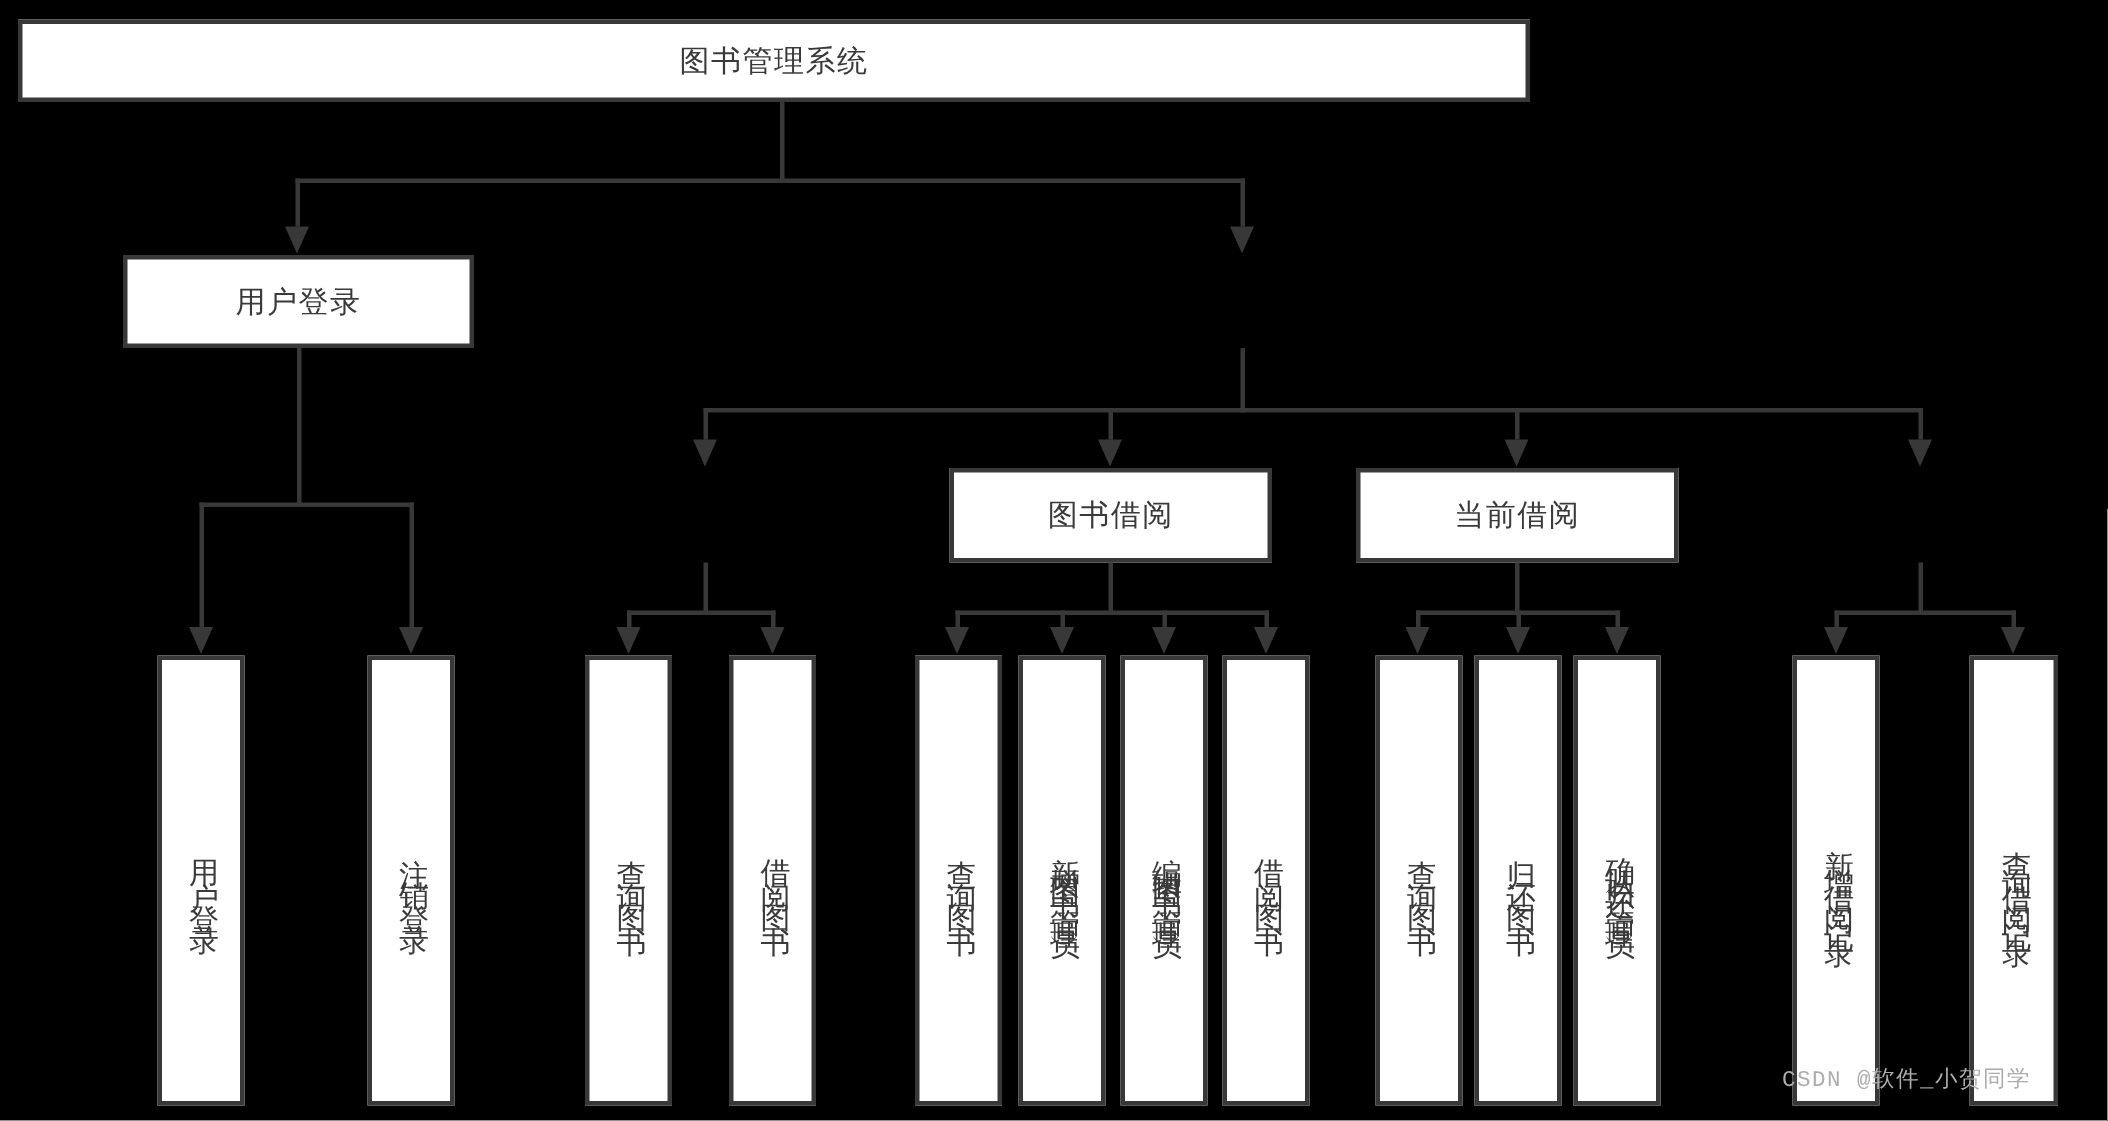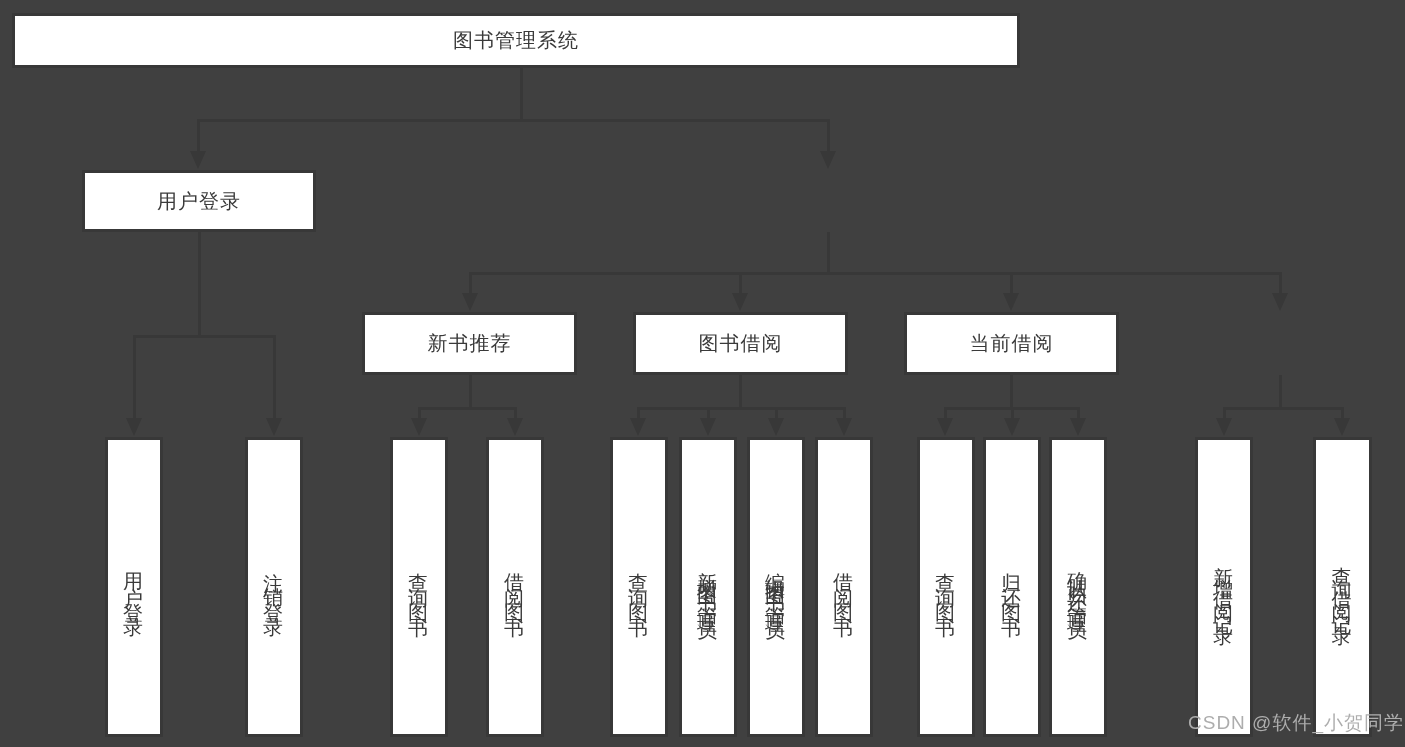--- a/index.html
+++ b/index.html
@@ -1,20 +1,20 @@
 <!DOCTYPE html>
 <html><head>
 <meta charset="utf-8">
 <style>
   html,body{margin:0;padding:0;background:#ffffff;}
   #canvas{
     position:relative;
     width:1405px;height:747px;
-    background:#404040;
-    font-family:Liberation Sans, sans-serif;
+    background:#000000;
+    font-family:Liberation Mono, monospace;
     overflow:hidden;
   }
   .box{
     position:absolute;
     background:#ffffff;
     border:3px solid #383838;
     box-sizing:border-box;
     display:flex;
     align-items:center;
     justify-content:center;
@@ -34,42 +34,39 @@
   .arrowhead{
     position:absolute;
     width:0;height:0;
     border-left:8px solid transparent;
     border-right:8px solid transparent;
     border-top:18px solid #383838;
   }
   #watermark{
     position:absolute;
     left:1188px;top:710px;
-    font-size:19px;
+    font-size:15px;
     color:#adadad;
     letter-spacing:1px;
     white-space:nowrap;
   }
 </style>
 </head>
 <body>
 
 <div id="canvas">
 
   <div class="box hbox" style="left:12px;top:13px;width:1008px;height:55px">
     <span>图书管理系统</span>
   </div>
 
   <div class="box hbox" style="left:82px;top:170px;width:234px;height:62px">
     <span>用户登录</span>
   </div>
 
-  <div class="box hbox" style="left:362px;top:312px;width:215px;height:63px">
-    <span>新书推荐</span>
-  </div>
   <div class="box hbox" style="left:904px;top:312px;width:215px;height:63px">
     <span>当前借阅</span>
   </div>
   <div class="box hbox" style="left:633px;top:312px;width:215px;height:63px">
     <span>图书借阅</span>
   </div>
 
   <div class="box vbox ls15" style="left:105px;top:437px;width:58px;height:300px">
     <span>用户登录</span>
   </div>

